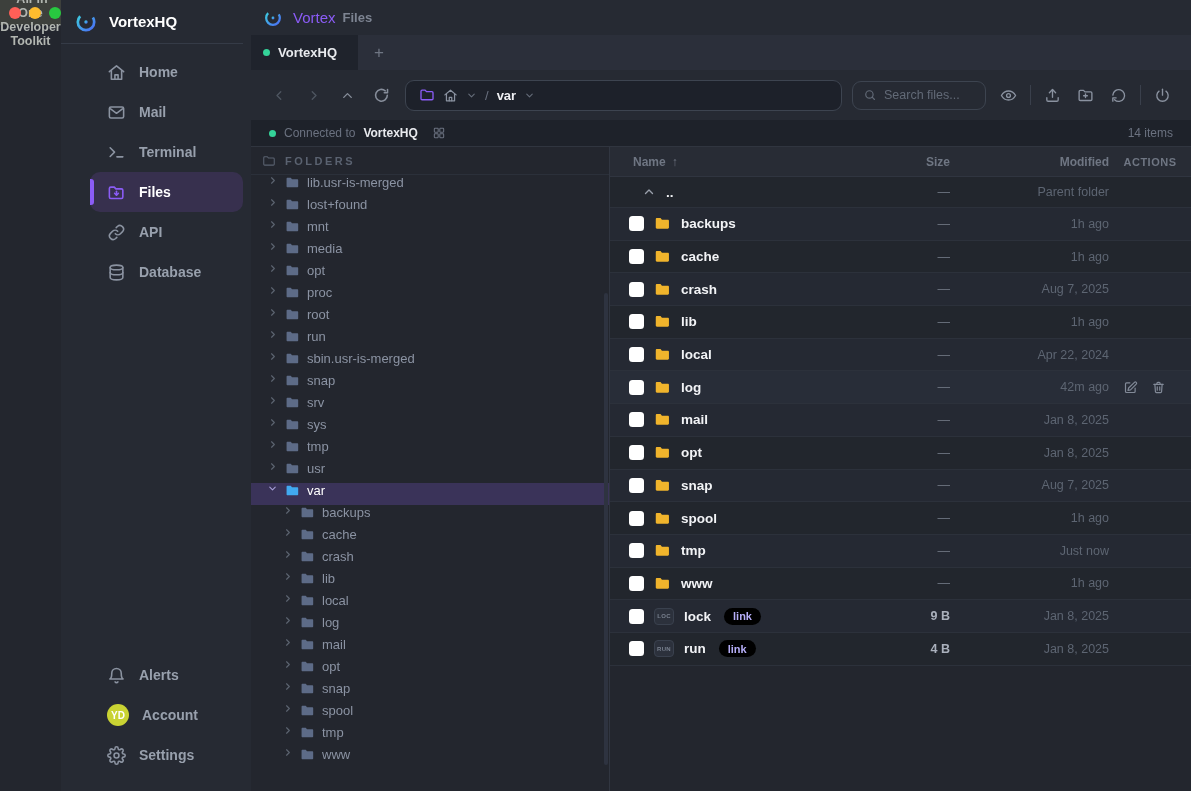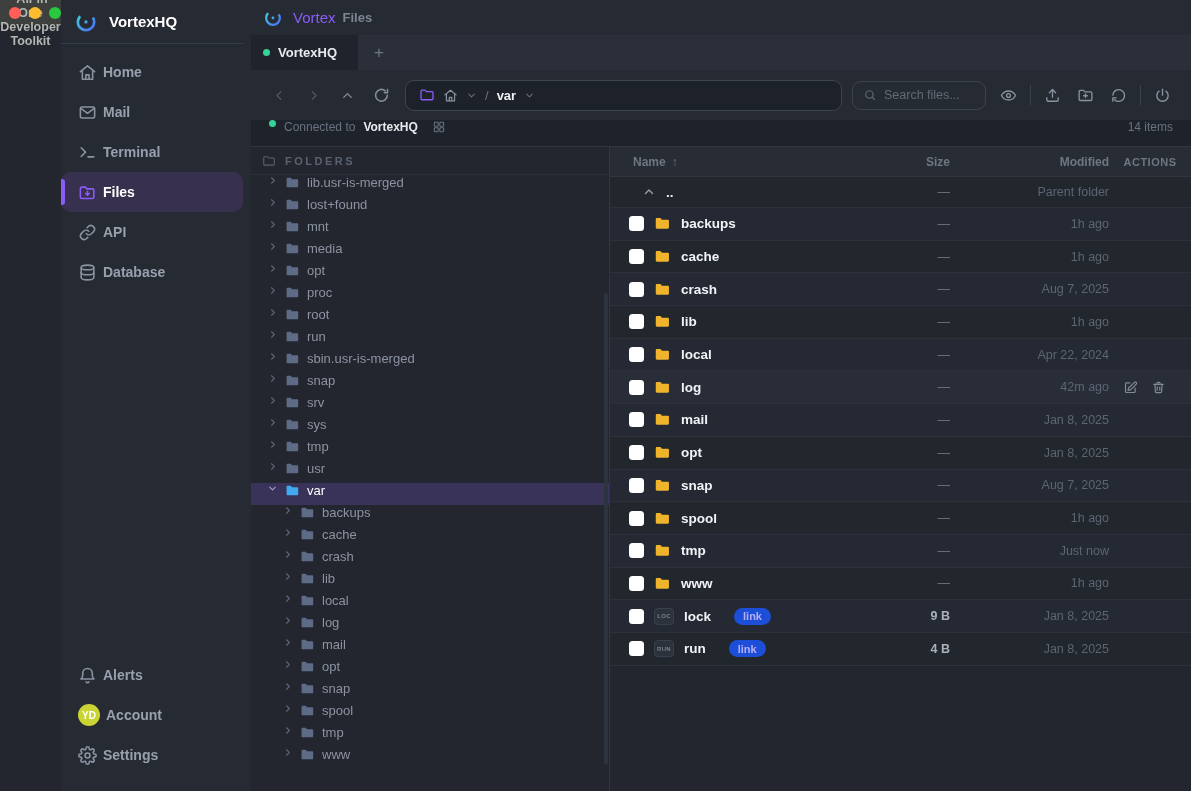--- a/index.html
+++ b/index.html
@@ -16,21 +16,21 @@
   .tl.green  { background:var(--c-tgreen); }
   .win-title { position:absolute; left:0; right:0; text-align:center; color:#b2b6b1; font-size:12.5px; font-weight:bold; }
 
   .shell { flex:1; display:flex; min-height:0; }
 
   
   .sidebar { width:190px; flex:none; background:#262a33; display:flex; flex-direction:column; }
   .brand { height:43px; flex:none; display:flex; align-items:center; gap:11px; padding:0 13px; color:#fff; font-weight:bold; font-size:15px; }
   .side-divider { height:1px; background:#353b47; margin:0 8px 0 0; }
   .side-nav { padding-top:8px; }
-  .nav-item { height:40px; display:flex; align-items:center; gap:6px; padding:0 17px; color:#98a0ad; font-size:14px; font-weight:bold; position:relative; cursor:pointer; }
+  .nav-item { height:40px; display:flex; align-items:center; gap:13px; padding:0 17px; color:#98a0ad; font-size:14px; font-weight:bold; position:relative; cursor:pointer;margin-left:29px; }
   .nav-item .nav-icon { display:flex; color:#8攻0; color:#8b93a1; }
   .nav-item.active { color:#fff; background:#37304e; border-radius:10px; margin-right:8px; }
   .nav-item.active .nav-icon { color:var(--accent); }
   .active-bar { position:absolute; left:-0px; top:7px; width:4px; height:26px; background:var(--accent); border-radius:0 3px 3px 0; left:0; }
   .side-bottom { margin-top:auto; padding-bottom:16px; }
   .avatar { width:22px; height:22px; border-radius:50%; background:var(--c-avatar); color:#fff; font-size:10px; font-weight:bold; display:flex; align-items:center; justify-content:center; flex:none; }
 
   
   .main { flex:1; display:flex; flex-direction:column; min-width:0; background:#23262e; }
   .app-header { height:35px; flex:none; background:#262a33; display:flex; align-items:center; gap:10px; padding:0 12px; }
@@ -53,21 +53,21 @@
   .path-sep { color:#6b7280; font-size:13px; }
   .path-seg { color:#f0f1f4; font-size:13px; font-weight:bold; }
   .searchbox { width:134px; height:29px; flex:none; border:1px solid #3d4450; border-radius:9px; display:flex; align-items:center; gap:7px; padding:0 10px; color:#626a77; }
   .searchbox input { border:none; outline:none; background:transparent; width:90px; color:#aeb4bf; font-size:12.5px; font-family:"Liberation Sans",sans-serif; }
   .searchbox input::placeholder { color:#626a77; }
   .tb-actions { display:flex; align-items:center; margin-left:6px; }
   .tb-icon { width:33px; height:30px; display:flex; align-items:center; justify-content:center; color:#8a92a0; cursor:pointer; }
   .tb-div { width:1px; height:20px; background:#3a404c; margin:0 5px; }
 
   
-  .statusbar { height:27px; flex:none; background:#1e222a; display:flex; gap:8px; padding:0 18px; font-size:12px; border-bottom:1px solid #30353f; }
+  .statusbar { height:27px; flex:none; background:#1e222a; display:flex; align-items:center; gap:8px; padding:0 18px; font-size:12px; border-bottom:1px solid #30353f; }
   .status-dot { width:7px; height:7px; border-radius:50%; background:var(--c-green); flex:none; }
   .status-label { color:#6b7280; }
   .status-host { color:#e8eaee; font-weight:bold; }
   .status-grid { color:#6b7280; display:flex; margin-left:6px; cursor:pointer; }
   .items-count { margin-left:auto; color:#6b7280; }
 
   
   .content { flex:1; display:flex; min-height:0; }
   .tree-panel { width:359px; flex:none; border-right:1px solid #313641; display:flex; flex-direction:column; position:relative; overflow:hidden; background:#23262e; }
   .tree-header { height:28px; flex:none; display:flex; align-items:center; gap:9px; padding:0 11px; color:#5a6270; font-size:11px; font-weight:bold; letter-spacing:2.5px; border-bottom:1px solid #2b303a; }
@@ -92,21 +92,21 @@
   .row:nth-child(odd) { background:#22262d; }
   .row:nth-child(even){ background:#252933; }
   .row.highlighted { background:#282d38; }
   .row.parent { height:31px; }
   .name-cell { display:flex; align-items:center; gap:10px; padding-left:19px; min-width:0; }
   .checkbox { width:15px; height:15px; background:#fff; border-radius:3.5px; flex:none; cursor:pointer; }
   .row-icon { display:flex; color:var(--c-folder); flex:none; }
   .parent-caret { display:flex; color:#9aa0ac; padding-left:13px; }
   .row-name { color:#f2f3f6; font-weight:600; font-size:13.5px; }
   .ext-icon { width:20px; height:17px; background:#2c313c; border:1px solid #3a414e; border-radius:4px; color:#79818f; font-size:6px; font-weight:bold; display:flex; align-items:center; justify-content:center; flex:none; letter-spacing:.3px; }
-  .badge { background:#1d4ed8; color:#b6aef8; font-size:11px; font-weight:600; padding:2.5px 9px; border-radius:999px; margin-left:13px; }
+  .badge { background:#000000; color:#b6aef8; font-size:11px; font-weight:600; padding:2.5px 9px; border-radius:999px; margin-left:3px; }
   .size-cell { text-align:right; color:#aab0bc; font-weight:600; font-size:12.5px; }
   .size-cell.dim { color:#6f7683; font-weight:normal; }
   .mod-cell { text-align:right; color:#5d6572; font-size:12.5px; }
   .actions-cell { display:flex; gap:13px; padding-left:14px; color:#828a98; }
   .action-btn { display:flex; cursor:pointer; }
 </style>
 </head>
 <body>
 
 <div class="app">

